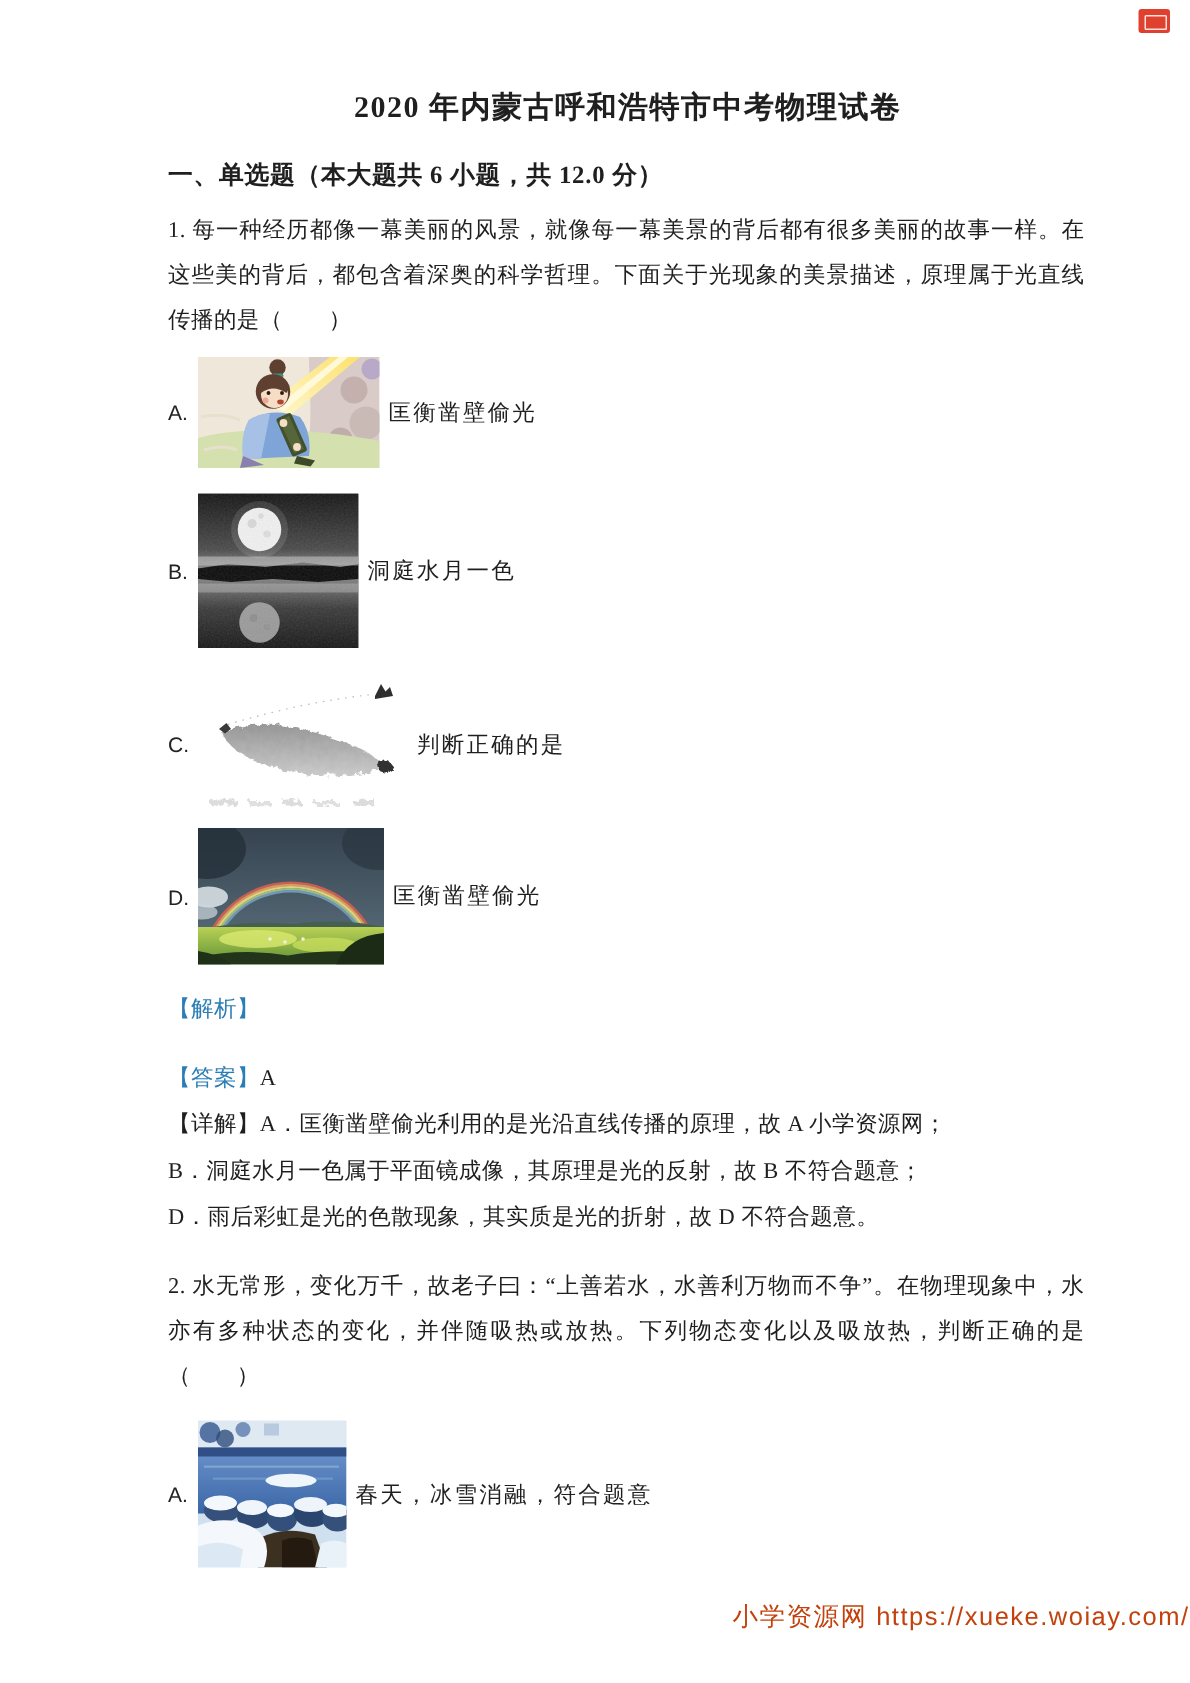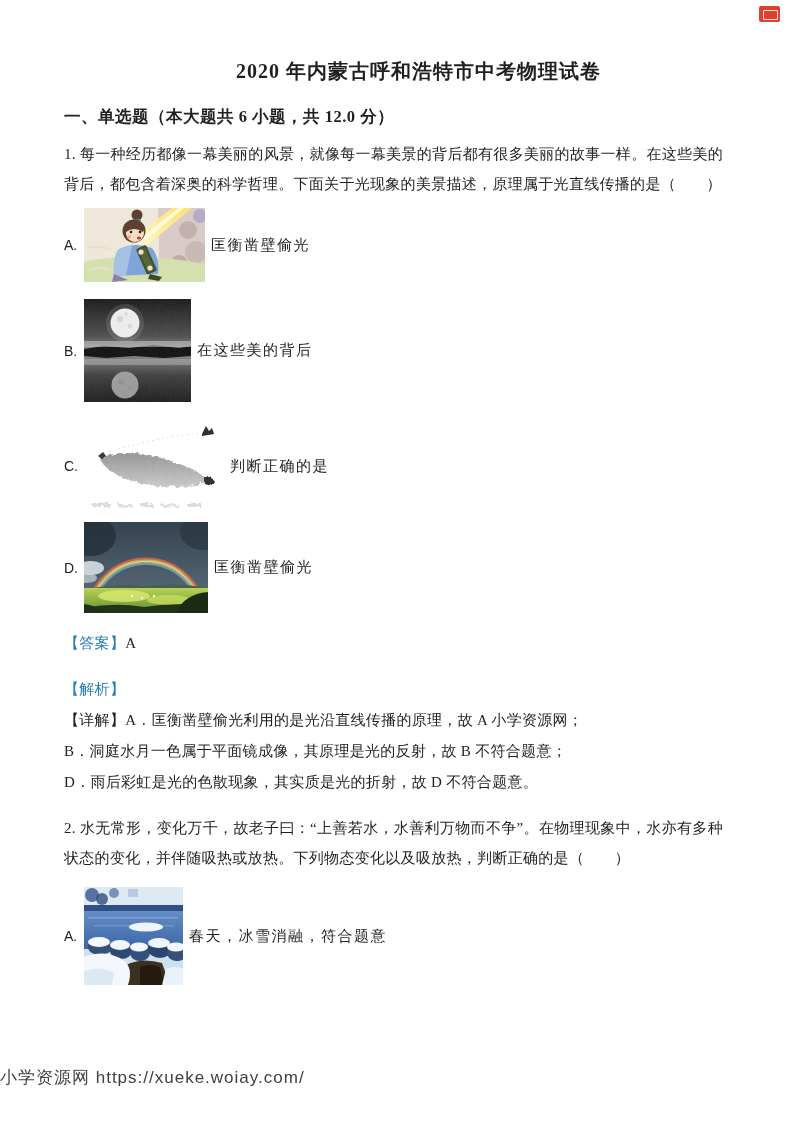--- a/index.html
+++ b/index.html
@@ -4,21 +4,21 @@
 <style>
   html,body{margin:0;padding:0;background:#fff;}
   .page{
     position:relative;
     width:793px;height:1122px;
     background:#ffffff;
     font-family:"Liberation Serif","DejaVu Serif",serif;
     color:#1f1f1f;
     overflow:hidden;
   }
-  .content{padding:0 70px 0 64px;}
+  .content{padding:0 70px 0 112px;}
   .red-badge{
     position:absolute;top:6px;right:13px;width:21px;height:16px;
     background:#e0412f;border-radius:2px;
   }
   .red-badge::after{
     content:"";position:absolute;left:4px;top:4px;width:13px;height:8px;
     border:1px solid rgba(255,255,255,.85);border-radius:1px;
   }
   .title{
     margin:58px 0 0;text-align:center;
@@ -43,21 +43,21 @@
     font-size:14px;color:#222;
   }
   .opt-img{flex:0 0 auto;font-size:0;line-height:0;}
   .opt-caption{margin-left:6px;font-size:15px;letter-spacing:1.5px;}
   .ansline{margin:15px 0 0;font-size:15px;line-height:31px;letter-spacing:.3px;}
   .blue{color:#2a7db5;}
   .detail p{margin:0;font-size:15px;line-height:31px;letter-spacing:.3px;}
   .q2text{margin:15px 0 0;}
   .footer{
     position:absolute;left:0;top:1066px;width:100%;
-    text-align:left;color:#404040;
+    text-align:right;color:#c2410c;
     font-family:"Liberation Sans","DejaVu Sans",sans-serif;
     font-size:17px;letter-spacing:1px;
   }
 </style>
 </head>
 <body>
 
 <div class="page">
 
   <div class="red-badge"></div>
@@ -144,21 +144,21 @@
           <circle cx="41" cy="24" r="14.5" fill="#f1f1f1"></circle>
           <circle cx="36" cy="20" r="3" fill="#d8d8d8"></circle>
             <circle cx="46" cy="27" r="2.4" fill="#dedede"></circle>
             <circle cx="42" cy="15" r="1.8" fill="#dcdcdc"></circle>
           <circle cx="41" cy="86" r="13.5" fill="#a6a6a6" opacity="0.9"></circle>
           <circle cx="37" cy="83" r="2.6" fill="#8e8e8e"></circle>
             <circle cx="46" cy="89" r="2.2" fill="#939393"></circle>
           <rect width="107" height="103" filter="url(#grain)" opacity="0.16"></rect>
         </svg>
       </div>
-      <span class="opt-caption">在这些美的背后</span>
+      <span class="opt-caption">洞庭水月一色</span>
     </div>
 
     <div class="opt-row row-c">
       <span class="opt-label">C.</span>
       <div class="opt-img" aria-label="desert-mirage-pencil-sketch">
         <svg width="140" height="92" viewBox="0 0 140 92" xmlns="http://www.w3.org/2000/svg">
           <defs>
             <filter id="rough">
               <feTurbulence type="fractalNoise" baseFrequency="0.25" numOctaves="3" result="t"></feTurbulence>
               <feDisplacementMap in="SourceGraphic" in2="t" scale="7"></feDisplacementMap>
@@ -226,24 +226,24 @@
             <circle cx="58" cy="76" r="1.2" fill="#efefe0"></circle>
             <circle cx="70" cy="74" r="1.2" fill="#f2f2e4"></circle>
           <path d="M0,86 Q30,80 60,85 Q90,80 124,84 L124,91 L0,91 Z" fill="#22351b"></path>
           <path d="M92,91 Q100,72 124,70 L124,91 Z" fill="#1c2b15"></path>
           <path d="M0,91 L0,82 Q14,84 22,91 Z" fill="#1f3018"></path>
         </svg>
       </div>
       <span class="opt-caption">匡衡凿壁偷光</span>
     </div>
 
+    <p class="ansline blue">【解析】</p>
     <p class="ansline">
       <span class="blue">【答案】</span><span>A</span>
     </p>
-    <p class="ansline blue">【解析】</p>
 
     <div class="detail">
       <p>【详解】A．匡衡凿壁偷光利用的是光沿直线传播的原理，故 A 小学资源网；</p>
       <p>B．洞庭水月一色属于平面镜成像，其原理是光的反射，故 B 不符合题意；</p>
       <p>D．雨后彩虹是光的色散现象，其实质是光的折射，故 D 不符合题意。</p>
     </div>
 
     <p class="qtext q2text">2. 水无常形，变化万千，故老子曰：“上善若水，水善利万物而不争”。在物理现象中，水亦有多种状态的变化，并伴随吸热或放热。下列物态变化以及吸放热，判断正确的是（　　）</p>
 
     <div class="opt-row row-q2a">

